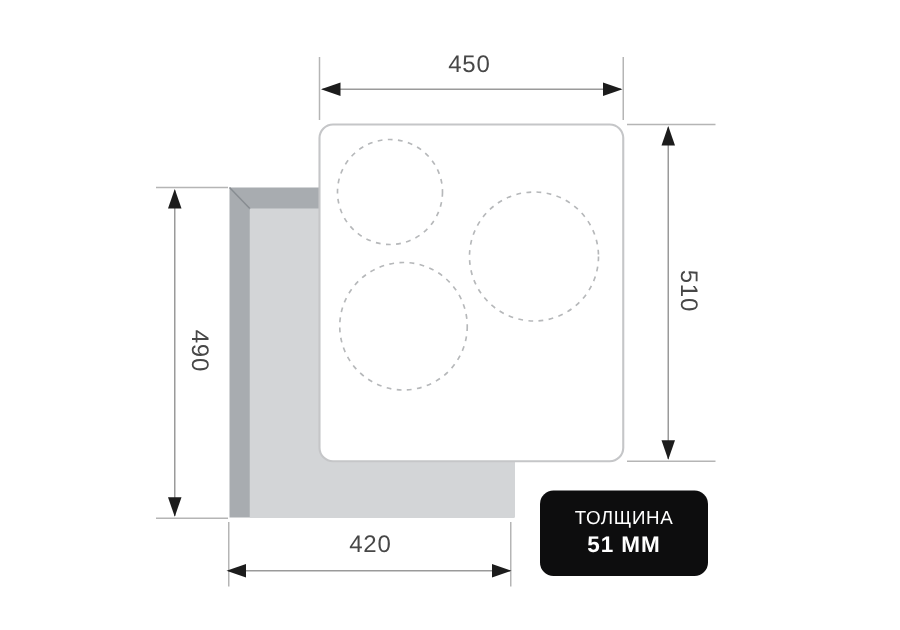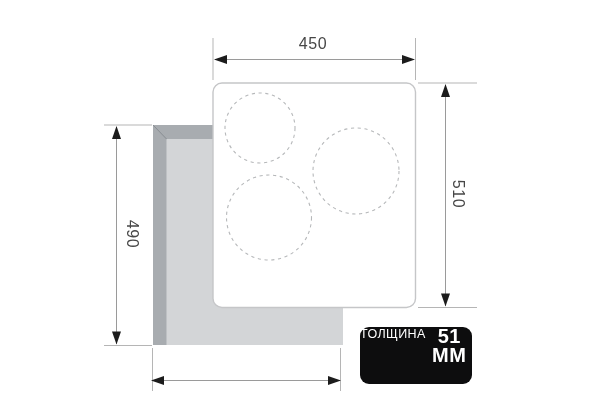--- a/index.html
+++ b/index.html
@@ -38,31 +38,31 @@
     position: absolute;
     left: 360px;
     top: 327px;
     width: 112px;
     height: 57px;
     background: #0d0d0e;
     border-radius: 9px;
     color: #ffffff;
     text-align: center;
     display: flex;
-    flex-direction: row;
+    flex-direction: column;
     justify-content: center;
     gap: 1px;
   }
   .badge .line {
     font-size: 12.5px;
     letter-spacing: 0.4px;
     line-height: 15px;
   }
   .badge .value {
-    font-size: 20px;
+    font-size: 15px;
     font-weight: bold;
     letter-spacing: 0.6px;
     line-height: 19px;
   }
 </style>
 </head>
 <body>
 
 <div class="canvas">
 
@@ -116,19 +116,20 @@
       <polygon points="341,380.5 328,376 328,385" fill="#1c1c1c"></polygon>
     </g>
   </svg>
 
   <div class="dim-label" style="left:281px; top:34px;">450</div>
 
   <div class="dim-label rot" style="left:426px; top:184px;">510</div>
 
   <div class="dim-label rot" style="left:100px; top:224px;">490</div>
 
+  <div class="dim-label" style="left:215px; top:354px;">420</div>
 
   <div class="badge">
     <div class="line">ТОЛЩИНА</div>
     <div class="value">51 ММ</div>
   </div>
 
 </div>
 
 </body></html>

